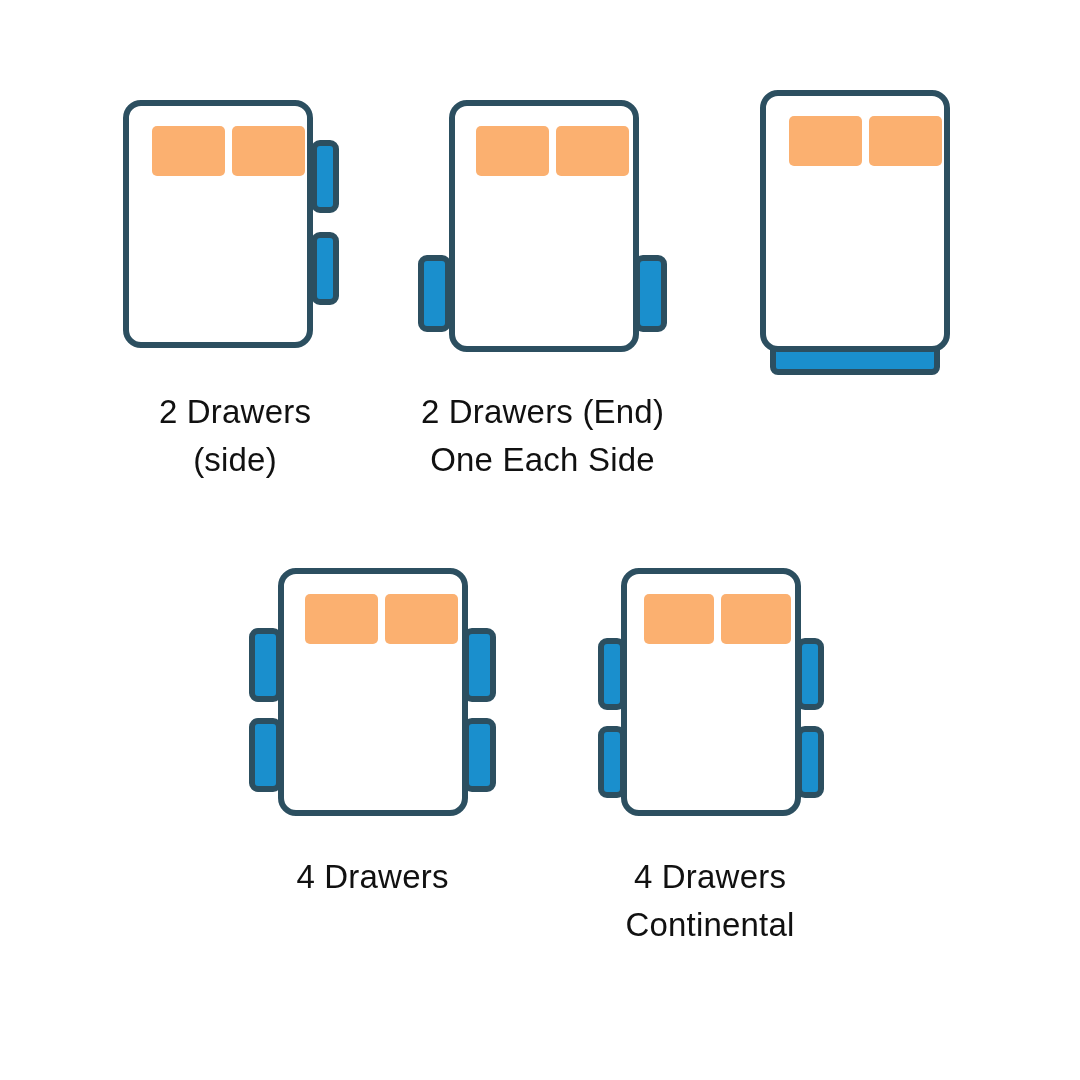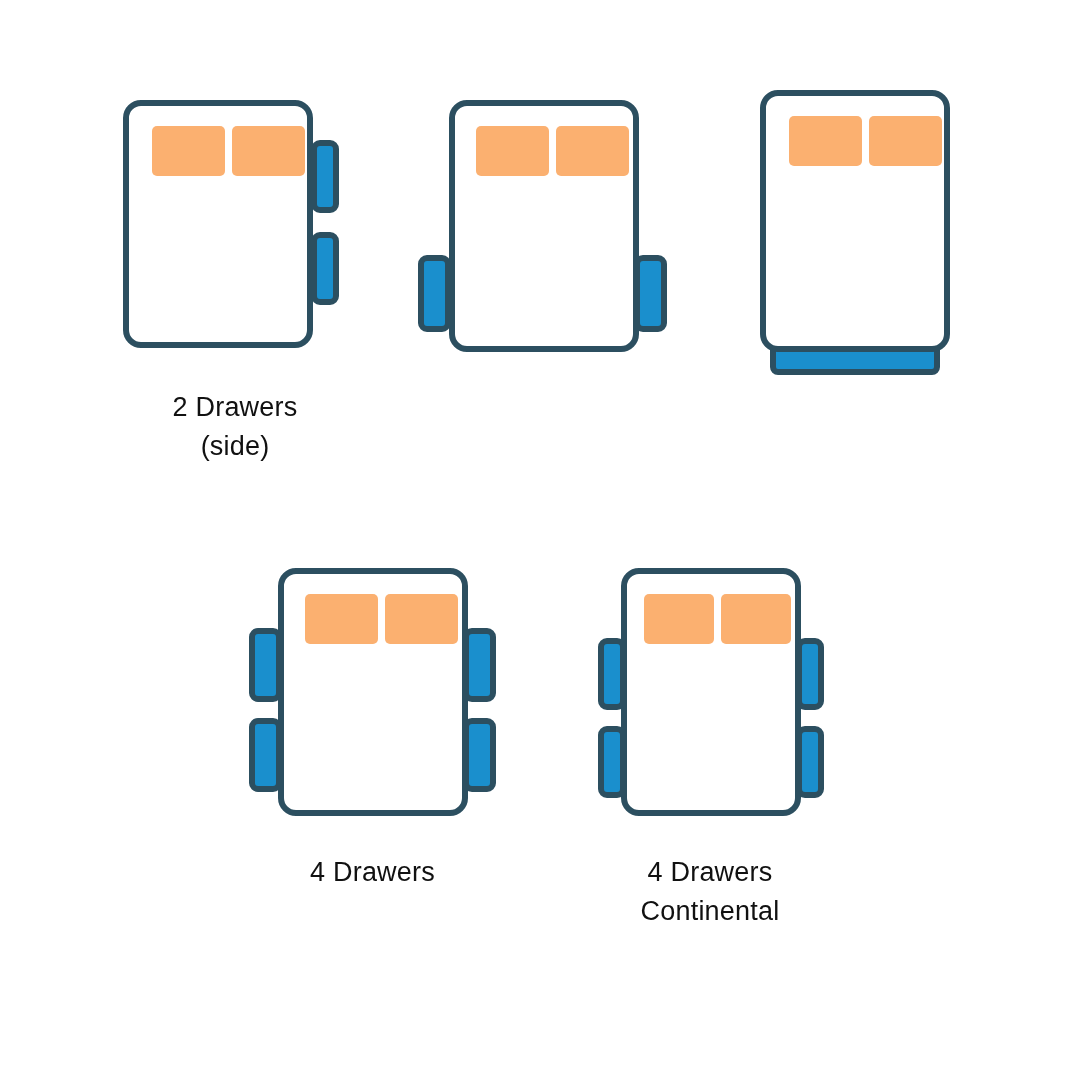--- a/index.html
+++ b/index.html
@@ -24,21 +24,21 @@
     position: absolute;
     left: 0;
     top: 0;
   }
 
   .bed-caption {
     position: absolute;
     text-align: center;
     color: #111111;
     font-family: "Liberation Sans", sans-serif;
-    font-size: 27px;
+    font-size: 33px;
     font-weight: 400;
     line-height: 1.45;
     letter-spacing: 0.2px;
     white-space: pre-line;
   }
 
   
   .mattress {
     position: absolute;
     background: #ffffff;
@@ -93,20 +93,22 @@
 
       <div class="drawer" style="left:13px; top:165px; width:33px; height:77px;"></div>
       <div class="drawer" style="left:229px; top:165px; width:33px; height:77px;"></div>
 
       <div class="mattress" style="left:44px; top:10px; width:190px; height:252px;">
         <div class="pillow" style="left:21px; top:20px; width:73px; height:50px;"></div>
         <div class="pillow" style="left:101px; top:20px; width:73px; height:50px;"></div>
       </div>
     </div>
 
+    <div class="bed-caption" style="left:-25px; top:298px; width:325px;">2 Drawers (End)
+One Each Side</div>
   </div>
 
   <div class="bed-option" style="left:750px; top:80px; width:220px; height:430px;">
 
     <div class="bed-figure" style="width:220px; height:300px;">
 
       <div class="drawer end-drawer" style="left:20px; top:262px; width:170px; height:33px;"></div>
 
       <div class="mattress" style="left:10px; top:10px; width:190px; height:262px;">
         <div class="pillow" style="left:23px; top:20px; width:73px; height:50px;"></div>

